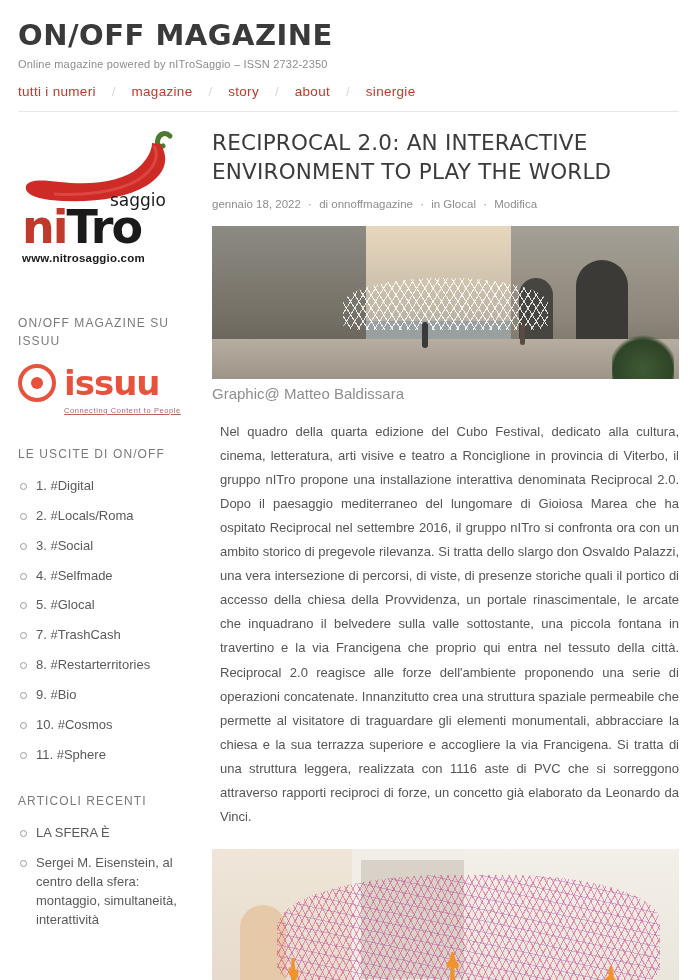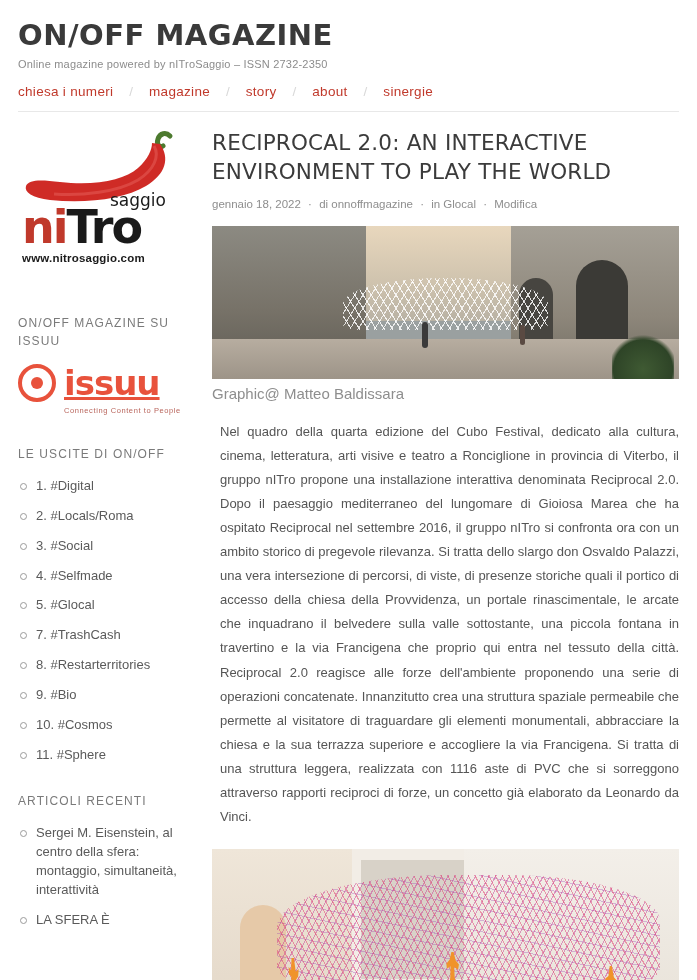--- a/index.html
+++ b/index.html
@@ -143,28 +143,28 @@
     background: #e8523c;
     border-radius: 50%;
   }
   .issuu-word {
     font-family: "DejaVu Sans", sans-serif;
     font-weight: bold;
     font-size: 34px;
     color: #e8523c;
     letter-spacing: -1px;
     line-height: 1;
-    text-decoration: underline;
   }
   .issuu-sub {
     font-size: 7.5px;
     color: #b9655c;
     letter-spacing: 0.6px;
     margin-top: 4px;
     margin-left: 46px;
+    text-decoration: underline;
   }
   .side-list {
     list-style: none;
     margin: 0 0 28px 0;
     padding: 0;
   }
   .side-list li {
     position: relative;
     padding: 0 0 0 18px;
     margin-bottom: 11px;
@@ -314,21 +314,21 @@
 </head>
 <body>
 
 <div class="page">
 
   <header class="site-header">
     <h1 class="site-title">ON/OFF MAGAZINE</h1>
     <div class="site-tagline">Online magazine powered by nITroSaggio – ISSN 2732-2350</div>
 
     <nav class="nav">
-      <a href="#">chiesa i numeri</a>
+      <a href="#">tutti i numeri</a>
       <span class="sep">/</span>
       <a href="#">magazine</a>
       <span class="sep">/</span>
       <a href="#">story</a>
       <span class="sep">/</span>
       <a href="#">about</a>
       <span class="sep">/</span>
       <a href="#">sinergie</a>
     </nav>
   </header>
@@ -370,22 +370,22 @@
         <li><a href="#">5. #Glocal</a></li>
         <li><a href="#">7. #TrashCash</a></li>
         <li><a href="#">8. #Restarterritories</a></li>
         <li><a href="#">9. #Bio</a></li>
         <li><a href="#">10. #Cosmos</a></li>
         <li><a href="#">11. #Sphere</a></li>
       </ul>
 
       <h2 class="side-heading">ARTICOLI RECENTI</h2>
       <ul class="side-list">
+        <li><a href="#">LA SFERA È</a></li>
         <li><a href="#">Sergei M. Eisenstein, al centro della sfera: montaggio, simultaneità, interattività</a></li>
-        <li><a href="#">LA SFERA È</a></li>
       </ul>
 
     </aside>
 
     <main class="main">
 
       <h2 class="post-title">RECIPROCAL 2.0: AN INTERACTIVE ENVIRONMENT TO PLAY THE WORLD</h2>
 
       <div class="post-meta">
         <span>gennaio 18, 2022</span>

